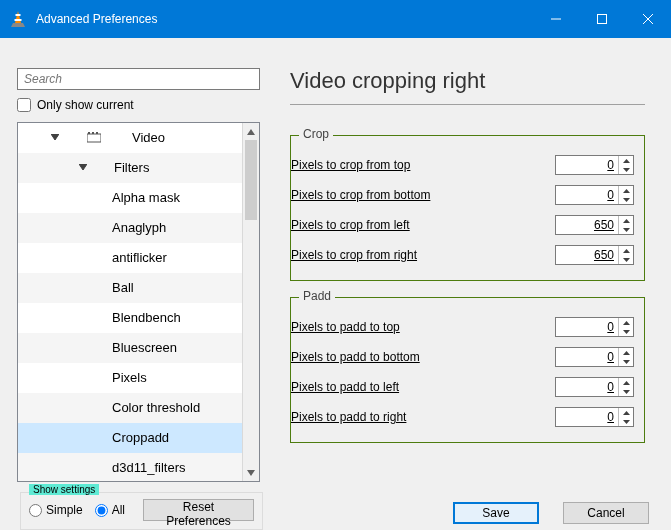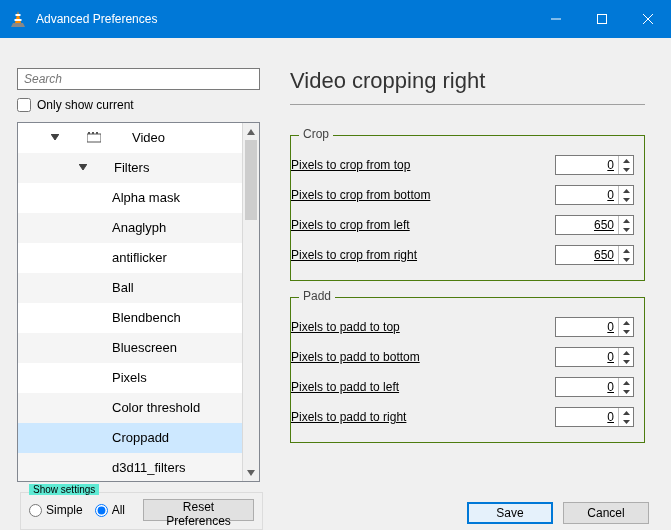--- a/index.html
+++ b/index.html
@@ -54,21 +54,21 @@
   .spin .btns div { height:9px; display:flex; align-items:center; justify-content:center; }
   .spin .btns svg { fill:#404040; }
 
   .show-settings { position:absolute; left:20px; bottom:8px; width:243px; border:1px solid #dcdcdc; padding:6px 8px 8px 8px; }
   .show-settings .legend { position:absolute; top:-9px; left:8px; background:#5eead4; padding:0 4px; font-size:10px; }
   .radios { display:flex; align-items:center; gap:4px; font-size:12px; }
   .radios label { display:flex; align-items:center; margin-right:8px; }
   .radios input { margin:0 4px 0 0; }
   .reset-btn { margin-left:6px; font-size:12px; height:22px; padding:0 8px; border:1px solid #adadad; background:#e1e1e1; }
 
-  .action-buttons { position:absolute; right:22px; bottom:14px; display:flex; gap:10px; }
+  .action-buttons { position:absolute; right:22px; bottom:14px; display:flex; gap:24px; }
   .action-buttons button { width:86px; height:22px; font-size:12px; border:1px solid #adadad; background:#e1e1e1; }
   .action-buttons button.primary { border:1px solid #0078d7; box-shadow:0 0 0 1px #0078d7 inset; background:#e5f1fb; }
 </style>
 </head>
 <body>
 
 <div class="titlebar">
   <span class="appicon">
     <svg viewBox="0 0 20 20" width="20" height="20">
         <polygon points="10,2 13,14 7,14" fill="#ff8c00"></polygon>

